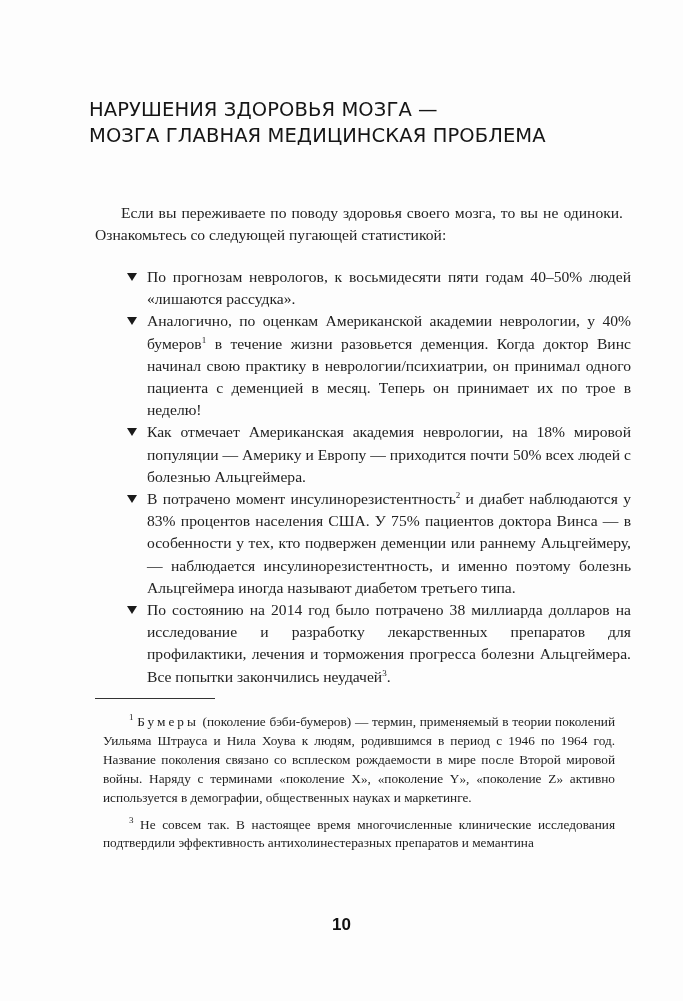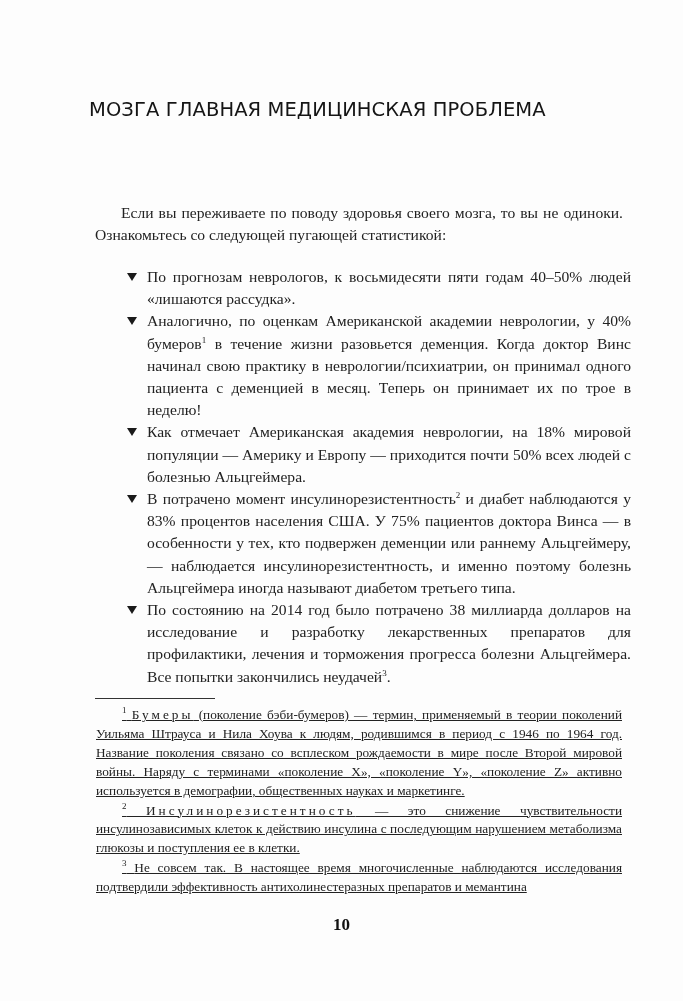--- a/index.html
+++ b/index.html
@@ -23,33 +23,34 @@
   .bullet-mark {
     position: absolute; left: 1px; top: 7px; width: 0; height: 0;
     border-left: 5px solid transparent; border-right: 5px solid transparent; border-top: 8px solid #1a1a1a;
   }
   sup { font-size: 9px; line-height: 0; vertical-align: 6px; }
   .rule { position: absolute; left: 95px; top: 698px; width: 120px; height: 1px; background: #333; }
   .footnotes {
     position: absolute; left: 95px; top: 705px; width: 528px;
     font-family: "Liberation Serif", serif; font-size: 13.3px; line-height: 18.9px; color: #222;
   }
-  .footnotes p { margin: 1px; text-align: justify; text-indent: 26px; text-decoration: underline; }
+  .footnotes p { margin: 8px; text-align: justify; text-indent: 26px; }
   .spaced { letter-spacing: 3px; }
   .page-number {
     position: absolute; left: 0; width: 683px; top: 915px; text-align: center;
-    font-family: Liberation Serif, serif; font-weight: bold; font-size: 17px; color: #111;
+    font-family: Liberation Sans, sans-serif; font-weight: bold; font-size: 17px; color: #111;
   }
 </style>
 </head>
 <body>
 
 <div class="page">
 
   <div class="heading">
+    <div>НАРУШЕНИЯ ЗДОРОВЬЯ МОЗГА —</div>
     <div>МОЗГА ГЛАВНАЯ МЕДИЦИНСКАЯ ПРОБЛЕМА</div>
   </div>
 
   <p class="intro body-text">Если вы переживаете по поводу здоровья своего мозга, то вы не одиноки. Ознакомьтесь со следующей пугающей статистикой:</p>
 
   <ul class="bullets body-text">
     <li>
       <span class="bullet-mark"></span>
       <span>По прогнозам неврологов, к восьмидесяти пяти годам 40–50% людей «лишаются рассудка».</span>
     </li>
@@ -68,18 +69,17 @@
     <li>
       <span class="bullet-mark"></span>
       <span>По состоянию на 2014 год было потрачено 38 миллиарда долларов на исследование и разработку лекарственных препаратов для профилактики, лечения и торможения прогресса болезни Альцгеймера. Все попытки закончились неудачей</span><sup>3</sup><span>.</span>
     </li>
   </ul>
 
   <div class="rule"></div>
 
   <div class="footnotes">
     <p><sup>1</sup> <span class="spaced">Бумеры</span><span> (поколение бэби-бумеров) — термин, применяемый в теории поколений Уильяма Штрауса и Нила Хоува к людям, родившимся в период с 1946 по 1964 год. Название поколения связано со всплеском рождаемости в мире после Второй мировой войны. Наряду с терминами «поколение X», «поколение Y», «поколение Z» активно используется в демографии, общественных науках и маркетинге.</span></p>
-    <p><sup>2</sup> <span class="spaced">Инсулинорезистентность</span><span> — это снижение чувствительности инсулинозависимых клеток к действию инсулина с последующим нарушением метаболизма глюкозы и поступления ее в клетки.</span></p>
-    <p><sup>3</sup> <span>Не совсем так. В настоящее время многочисленные наблюдаются исследования подтвердили эффективность антихолинестеразных препаратов и мемантина</span></p>
+    <p><sup>3</sup> <span>Не совсем так. В настоящее время многочисленные клинические исследования подтвердили эффективность антихолинестеразных препаратов и мемантина</span></p>
   </div>
 
   <div class="page-number">10</div>
 </div>
 
 </body></html>

